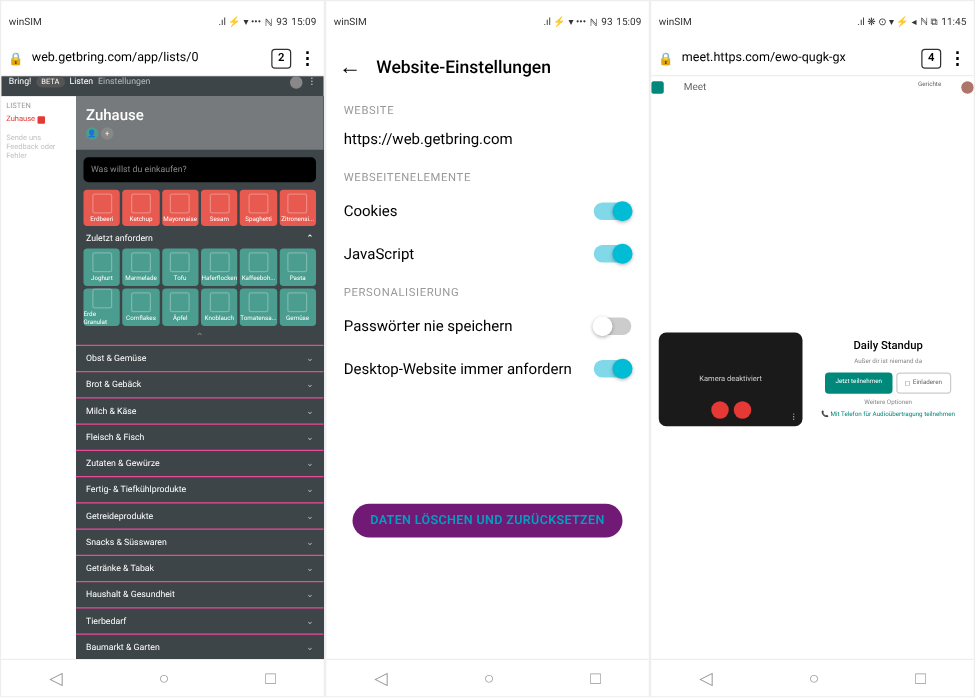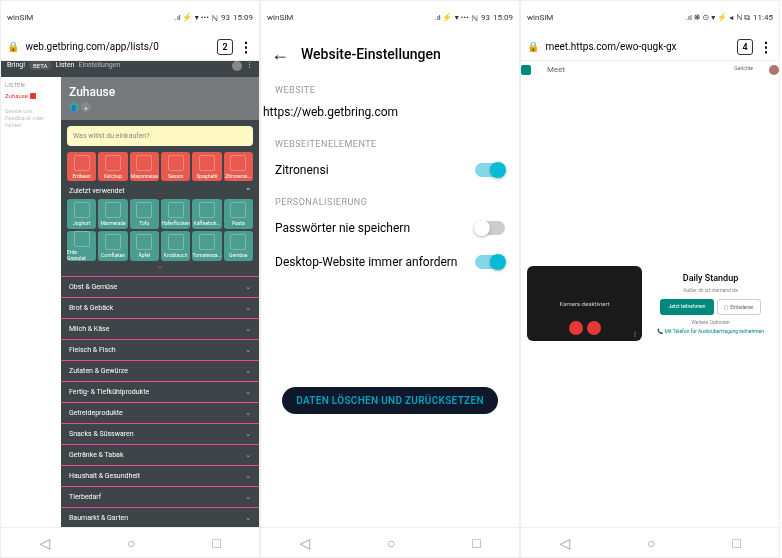--- a/index.html
+++ b/index.html
@@ -22,44 +22,44 @@
 .bring-top .avatar{width:10px;height:10px;border-radius:50%;background:#888}
 .bring-body{display:flex;flex:1;overflow:hidden}
 .sidebar{width:60px;background:#fff;font-size:6px;color:#999;padding:4px}
 .sidebar .sel{color:#e53935;margin:4px 0;display:flex;align-items:center;gap:2px}
 .sidebar .sel .dot{width:6px;height:6px;background:#e53935;border-radius:1px}
 .main{flex:1;background:#3e4548;overflow-y:auto}
 .header{background:#767a7c;padding:8px;color:#fff;position:relative}
 .header h2{font-size:12px;font-weight:500}
 .header .icons{display:flex;gap:2px;margin-top:3px}
 .header .ic{width:10px;height:10px;border-radius:50%;background:#4a9d8f;font-size:6px;display:flex;align-items:center;justify-content:center}
-.search{margin:6px;background:#fef9c3;border-radius:4px;padding:6px;color:#888;font-size:7px}
+.search{margin:6px;background:#000000;border-radius:4px;padding:6px;color:#888;font-size:7px}
 .row{display:flex;gap:2px;padding:0 6px;margin-bottom:2px}
 .tile{flex:1;aspect-ratio:1;border-radius:3px;display:flex;flex-direction:column;align-items:center;justify-content:center;color:#fff;font-size:5px;gap:2px}
 .tile .ico{width:16px;height:16px;opacity:.7;border:1px solid rgba(255,255,255,.4);border-radius:2px}
 .red{background:#e85a4f}
 .teal{background:#4a9d8f}
 .sect{color:#fff;font-size:7px;padding:4px 8px;display:flex;justify-content:space-between;align-items:center}
 .cat{color:#fff;font-size:7px;padding:6px 8px;display:flex;justify-content:space-between;border-top:1px solid #ec4899}
 .cat .chev{opacity:.6}
 .arrow{text-align:center;color:#888;font-size:8px;padding:2px}
 
 
 .settings-hdr{display:flex;align-items:center;gap:12px;padding:10px;font-size:14px;font-weight:500}
 .settings-hdr .back{font-size:18px}
 .sect-lbl{font-size:9px;color:#999;letter-spacing:.5px;padding:10px 14px 4px}
-.set-val{font-size:12px;padding:6px 2px 10px}
+.set-val{font-size:12px;padding:6px 14px 10px}
 .set-row{display:flex;justify-content:space-between;align-items:center;padding:10px 14px;font-size:12px}
 .toggle{width:30px;height:14px;border-radius:7px;position:relative}
 .toggle.on{background:#80d8e8}
 .toggle.off{background:#ccc}
 .toggle::after{content:"";position:absolute;width:16px;height:16px;border-radius:50%;top:-1px;box-shadow:0 1px 3px rgba(0,0,0,.3)}
 .toggle.on::after{background:#00bcd4;right:-1px}
 .toggle.off::after{background:#fff;left:-1px}
-.clear-btn{margin:auto auto 6px;background:#0f172a;color:#00a0c0;font-size:10px;font-weight:600;padding:8px 14px;border-radius:16px;letter-spacing:.3px}
+.clear-btn{margin:auto auto 6px;background:#701a75;color:#00a0c0;font-size:10px;font-weight:600;padding:8px 14px;border-radius:16px;letter-spacing:.3px}
 
 
 .meet-hdr{display:flex;align-items:flex-start;gap:16px;padding:4px 0;font-size:8px;color:#666}
 .meet-hdr .logo{width:10px;height:10px;background:#00897b;border-radius:2px}
 .meet-hdr .sp{flex:1}
 .meet-hdr .av{width:10px;height:10px;border-radius:50%;background:#b0756a}
 .meet-body{flex:1;display:flex;align-items:center;padding:6px;gap:6px}
 .preview{width:115px;height:75px;background:#1a1a1a;border-radius:6px;display:flex;flex-direction:column;align-items:center;justify-content:center;color:#ccc;font-size:6px;position:relative}
 .preview .ctrls{position:absolute;bottom:6px;display:flex;gap:4px}
 .preview .btn{width:14px;height:14px;border-radius:50%;background:#e53935}
@@ -139,21 +139,21 @@
         <div class="tile red">
             <div class="ico"></div>
             <span>Spaghetti</span>
           </div>
         <div class="tile red">
             <div class="ico"></div>
             <span>Zitronensi...</span>
           </div>
       </div>
       <div class="sect">
-          <span>Zuletzt verwendet</span>
+          <span>Zuletzt anfordern</span>
           <span>⌃</span>
         </div>
       <div class="row">
         <div class="tile teal">
             <div class="ico"></div>
             <span>Joghurt</span>
           </div>
         <div class="tile teal">
             <div class="ico"></div>
             <span>Marmelade</span>
@@ -276,21 +276,25 @@
       </span>
   </div>
   <div class="settings-hdr">
     <span class="back">←</span>
     <span>Website-Einstellungen</span>
   </div>
   <div class="sect-lbl">WEBSITE</div>
   <div class="set-val">https://web.getbring.com</div>
   <div class="sect-lbl">WEBSEITENELEMENTE</div>
   <div class="set-row">
-      <span>Zitronensi</span>
+      <span>Cookies</span>
+      <span class="toggle on"></span>
+    </div>
+  <div class="set-row">
+      <span>JavaScript</span>
       <span class="toggle on"></span>
     </div>
   <div class="sect-lbl">PERSONALISIERUNG</div>
   <div class="set-row">
       <span>Passwörter nie speichern</span>
       <span class="toggle off"></span>
     </div>
   <div class="set-row">
       <span>Desktop-Website immer anfordern</span>
       <span class="toggle on"></span>

